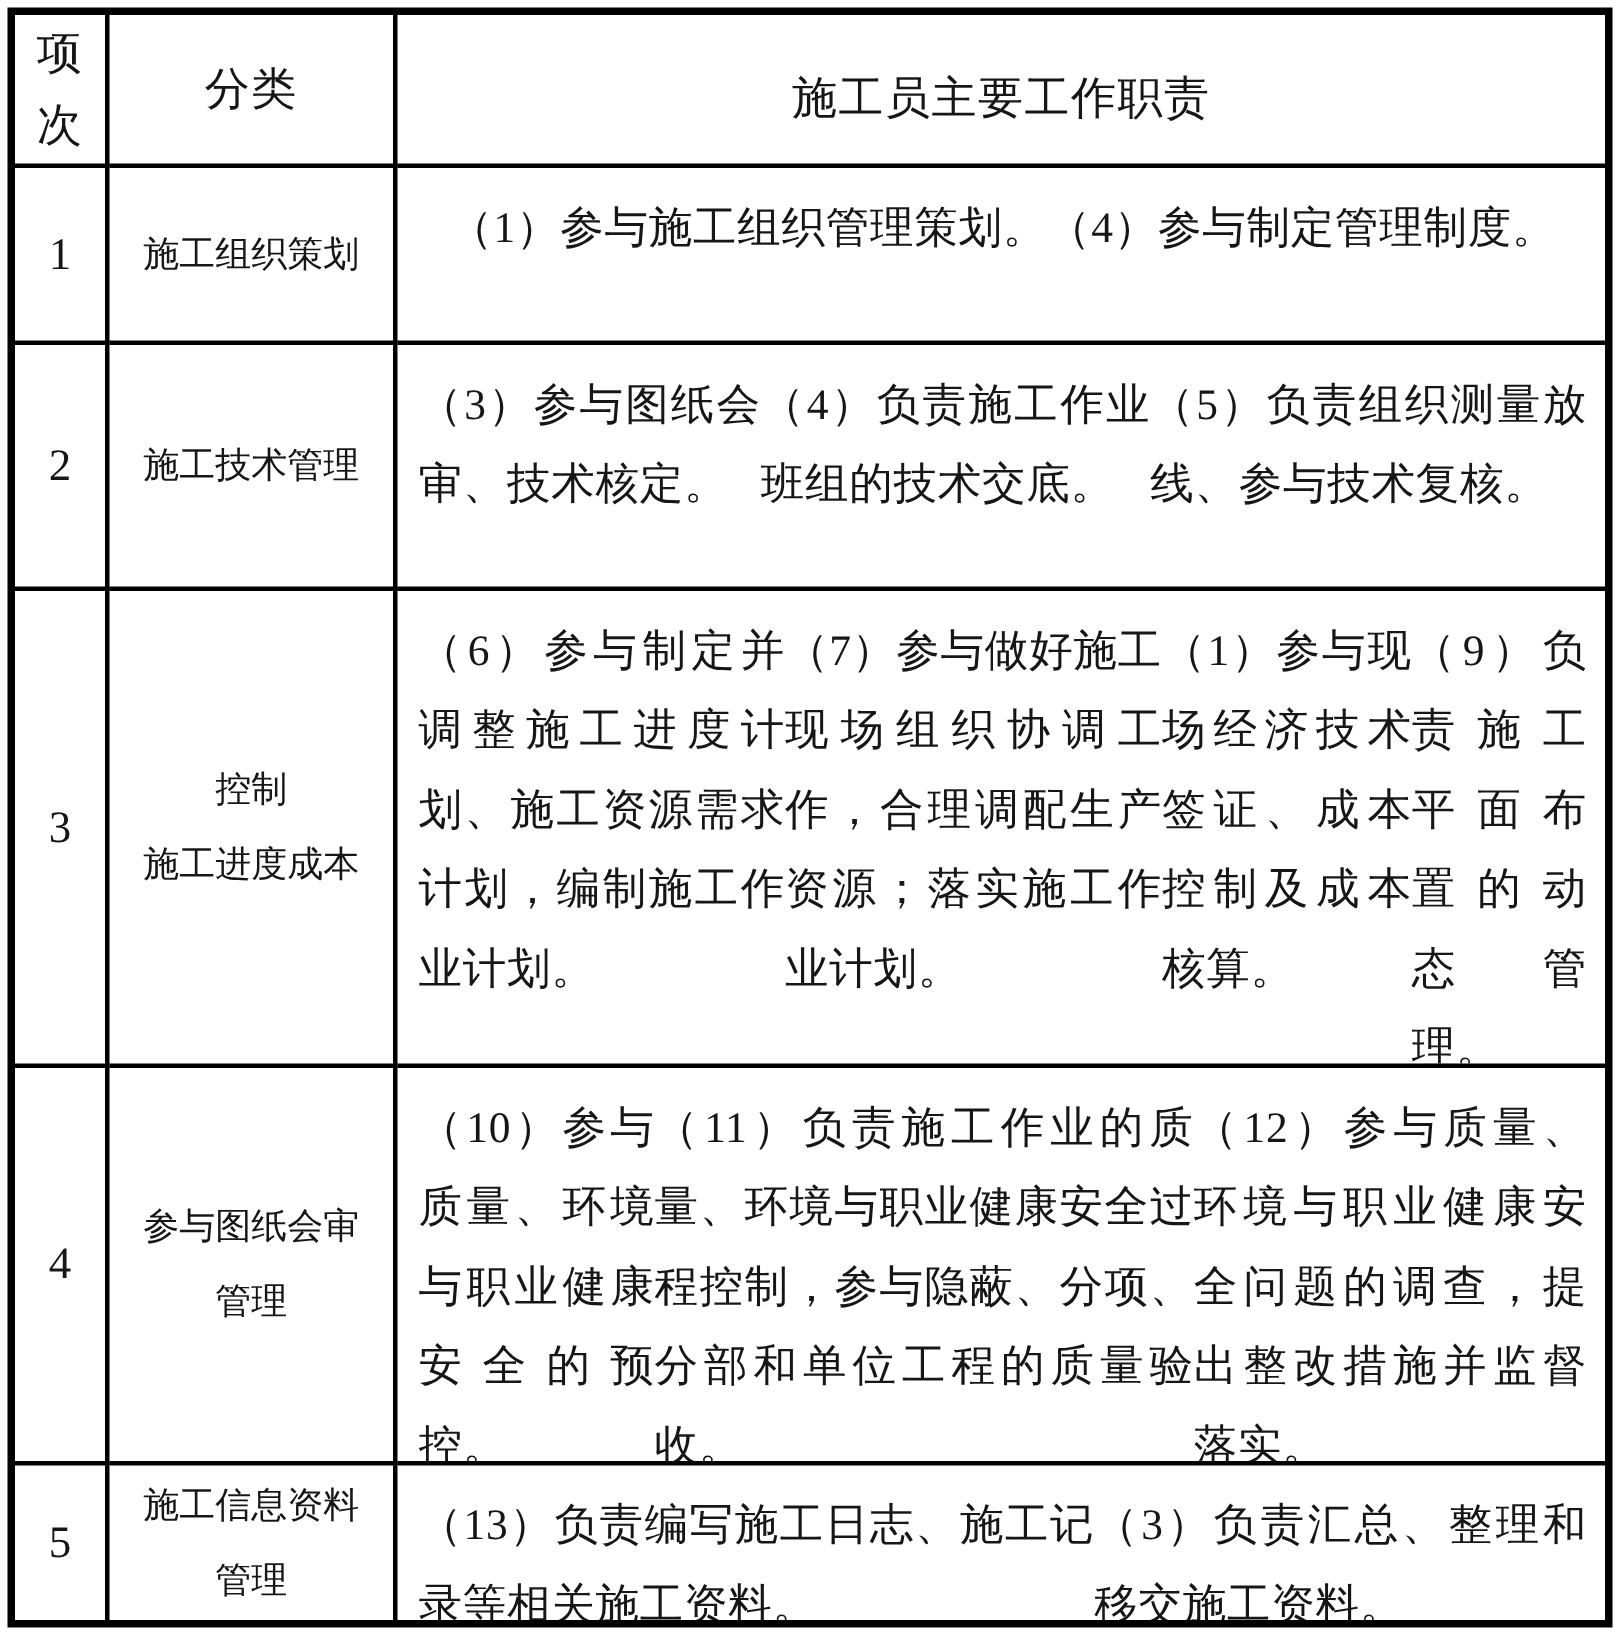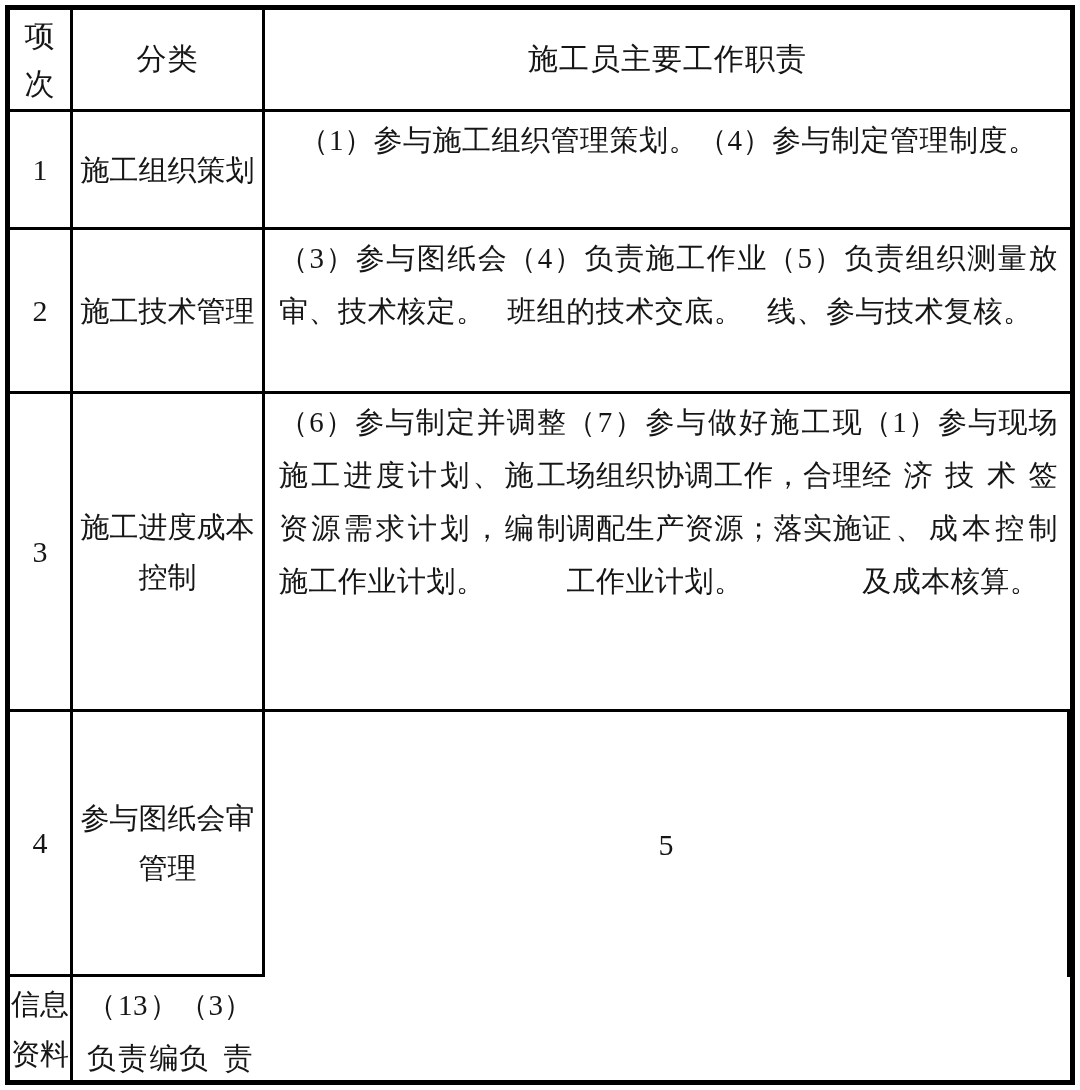--- a/index.html
+++ b/index.html
@@ -24,27 +24,27 @@
   }
   .cell{
     box-sizing:border-box;
     border-right:3px solid #000;
     border-bottom:3px solid #000;
     display:flex;
     align-items:center;
     justify-content:center;
     overflow:hidden;
   }
-  .cell.lastcol{border-right:none;}
+  .cell.lastcol{border-right:none;margin-top:12px;}
   .cell.lastrow{border-bottom:none;}
   .hdr{font-size:30px;letter-spacing:1px;}
   .hdr-stack{display:flex;flex-direction:column;align-items:center;}
   .hdr-stack .ln{display:block;line-height:48px;}
   .rownum{font-size:30px;}
-  .cat{font-size:29px;text-align:center;}
+  .cat{font-size:24px;text-align:center;}
   .cat .ln{display:block;line-height:50px;}
   .duties{
     justify-content:center;
     align-items:stretch;
     padding:2px 12px 2px 14px;
   }
   .duty{
     font-size:29px;
     line-height:53px;
     text-align:justify;
@@ -96,38 +96,44 @@
         <div class="duty">（3）参与图纸会审、技术核定。</div>
         <div class="duty">（4）负责施工作业班组的技术交底。</div>
         <div class="duty">（5）负责组织测量放线、参与技术复核。</div>
       </div>
 
       <div class="cell rownum">
         <span>3</span>
       </div>
       <div class="cell cat">
         <span>
+          <span class="ln">控制</span>
           <span class="ln">施工进度成本</span>
-          <span class="ln">控制</span>
         </span>
       </div>
       <div class="cell duties lastcol">
         <div class="duty">（6）参与制定并调整施工进度计划、施工资源需求计划，编制施工作业计划。</div>
         <div class="duty">（7）参与做好施工现场组织协调工作，合理调配生产资源；落实施工作业计划。</div>
         <div class="duty">（1）参与现场经济技术签证、成本控制及成本核算。</div>
+        <div class="duty">（9）负责施工平面布置的动态管理。</div>
       </div>
 
       <div class="cell rownum">
         <span>4</span>
       </div>
       <div class="cell cat">
         <span>
           <span class="ln">参与图纸会审</span>
           <span class="ln">管理</span>
         </span>
+      </div>
+      <div class="cell duties lastcol">
+        <div class="duty">（10）参与质量、环境与职业健康安全的预控。</div>
+        <div class="duty">（11）负责施工作业的质量、环境与职业健康安全过程控制，参与隐蔽、分项、分部和单位工程的质量验收。</div>
+        <div class="duty">（12）参与质量、环境与职业健康安全问题的调查，提出整改措施并监督落实。</div>
       </div>
 
       <div class="cell rownum lastrow">
         <span>5</span>
       </div>
       <div class="cell cat lastrow">
         <span>
           <span class="ln">施工信息资料</span>
           <span class="ln">管理</span>
         </span>

